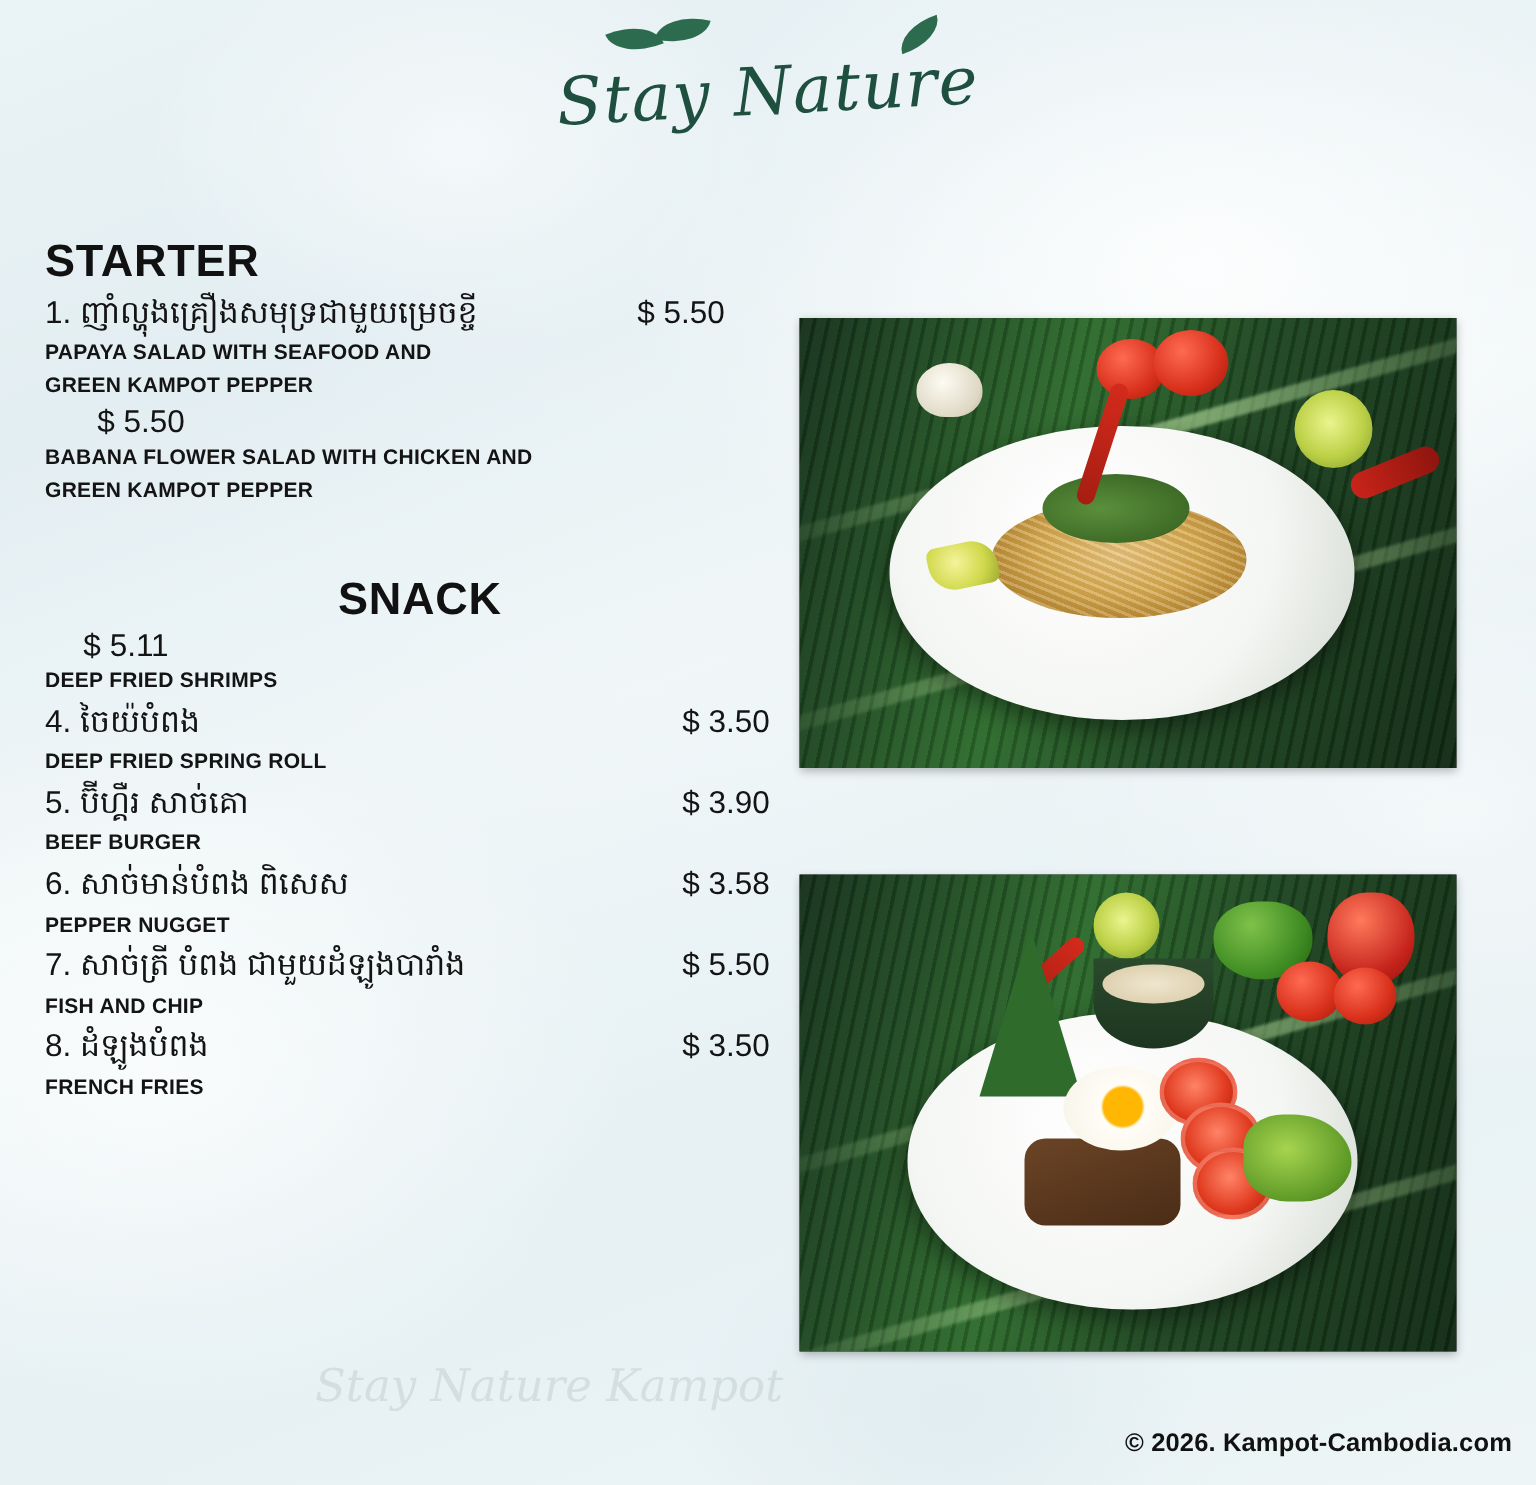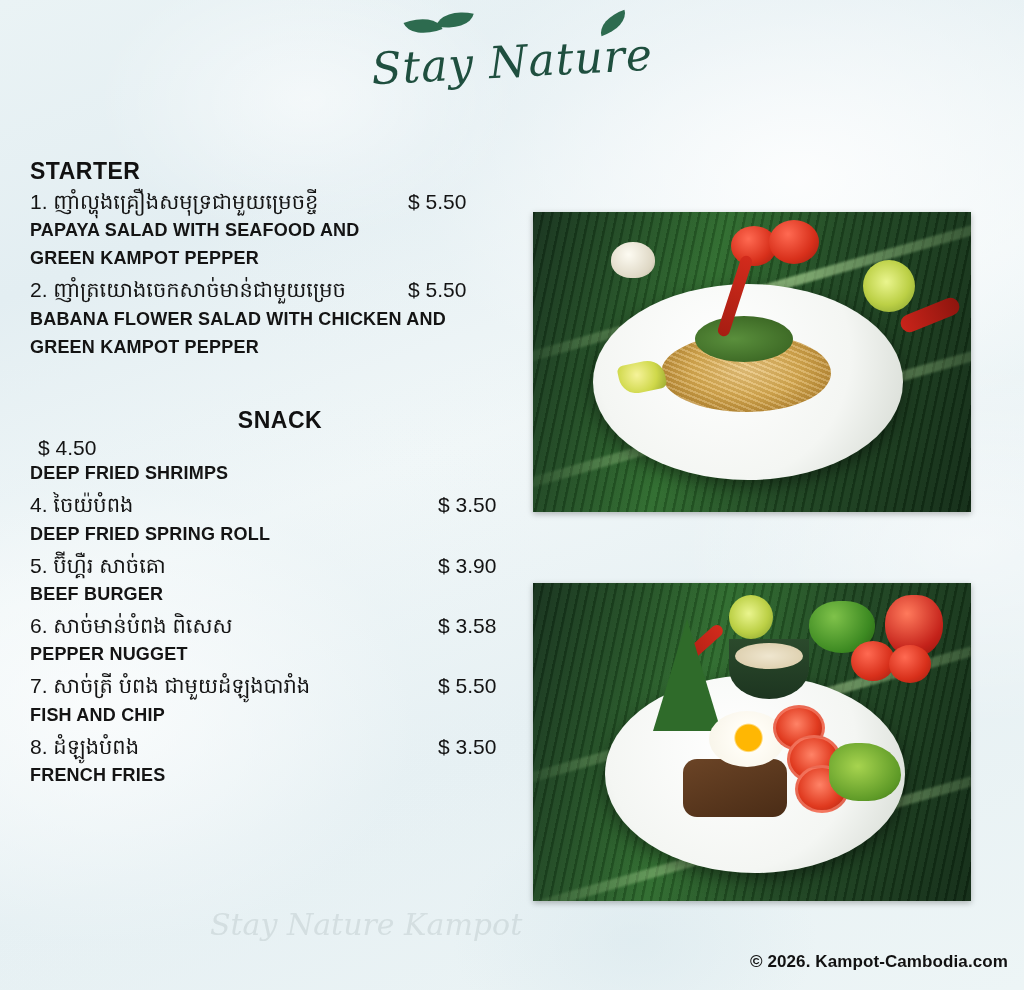--- a/index.html
+++ b/index.html
@@ -76,21 +76,21 @@
   
   .menu-col {
     position: absolute;
     left: 30px;
     top: 158px;
     width: 500px;
   }
   .section-title {
     font-family: "Liberation Sans", sans-serif;
     font-weight: bold;
-    font-size: 23px;
+    font-size: 30px;
     color: #111;
     letter-spacing: 0.5px;
     margin: 0 0 2px 0;
   }
   .section-title.snack { margin-top: 46px; text-align: center; }
 
   .item {
     position: relative;
     margin-bottom: 2px;
   }
@@ -105,27 +105,27 @@
     line-height: 1.45;
     flex: 1 1 auto;
     white-space: nowrap;
   }
   .price {
     font-family: "Liberation Sans", sans-serif;
     font-size: 21px;
     color: #141414;
     width: 92px;
     flex: 0 0 92px;
-    text-align: left;
+    text-align: center;
     padding-left: 8px;
   }
   .en {
     font-family: "Liberation Sans", sans-serif;
     font-weight: bold;
-    font-size: 18px;
+    font-size: 14px;
     color: #141414;
     letter-spacing: 0.2px;
     line-height: 1.55;
     white-space: nowrap;
   }
   .en2 { display: block; }
 
   
   .starter .km { max-width: 360px; }
   .starter .price { margin-left: 10px; }
@@ -323,34 +323,33 @@
         <div class="item-row">
           <span class="km"><span>1.</span> <span>ញាំល្ហុងគ្រឿងសមុទ្រជាមួយម្រេចខ្ចី</span></span>
           <span class="price">$ 5.50</span>
         </div>
         <div class="en en2">PAPAYA SALAD WITH SEAFOOD AND</div>
         <div class="en en2">GREEN KAMPOT PEPPER</div>
       </div>
 
       <div class="item">
         <div class="item-row">
-          <span class="km"><span>2.</span> <span>ញាំត្រយោងចេកសាច់មាន់ជាមួយម្រេច</span></span>
           <span class="price">$ 5.50</span>
         </div>
         <div class="en en2">BABANA FLOWER SALAD  WITH CHICKEN AND</div>
         <div class="en en2">GREEN  KAMPOT PEPPER</div>
       </div>
     </div>
 
     <div class="snack-sec">
       <h2 class="section-title snack">SNACK</h2>
 
       <div class="item">
         <div class="item-row">
-          <span class="price">$ 4.50</span>
+          <span class="price">$ 5.11</span>
         </div>
         <div class="en en2">DEEP FRIED SHRIMPS</div>
       </div>
 
       <div class="item">
         <div class="item-row">
           <span class="km"><span>4.</span> <span>ចៃយ៉បំពង</span></span>
           <span class="price">$ 3.50</span>
         </div>
         <div class="en en2">DEEP FRIED SPRING ROLL</div>

